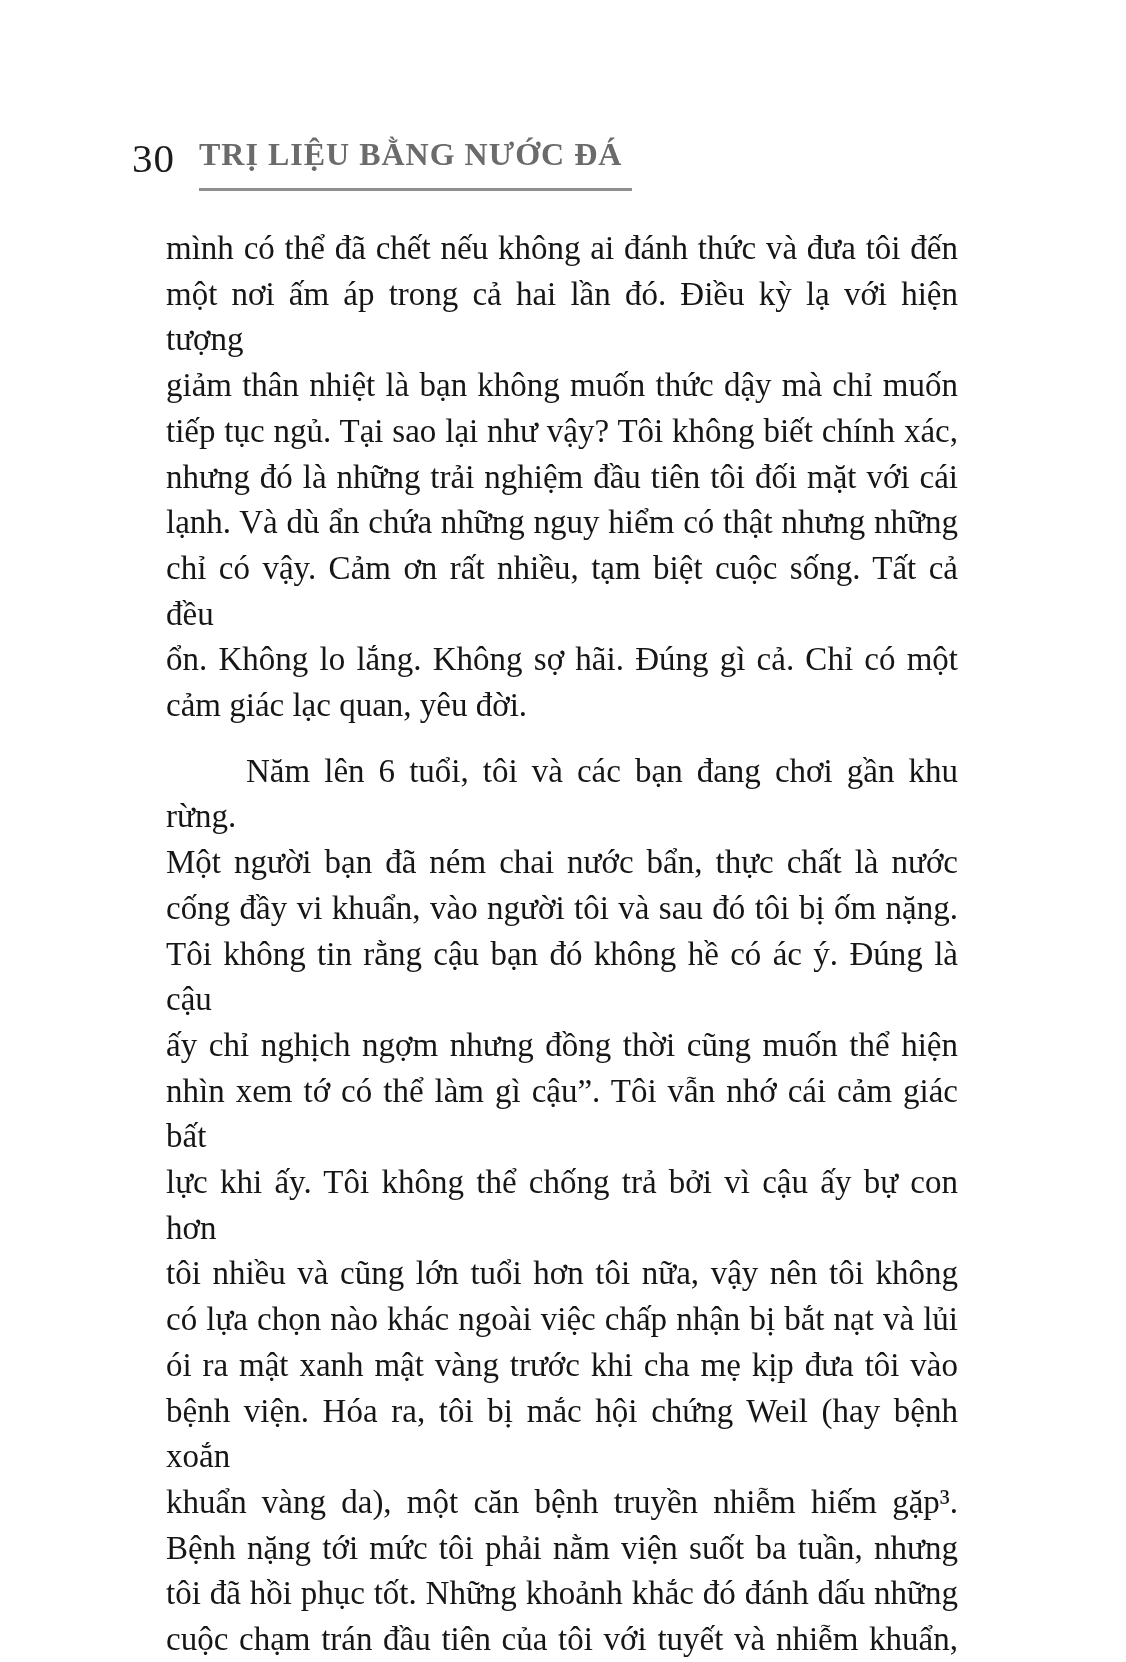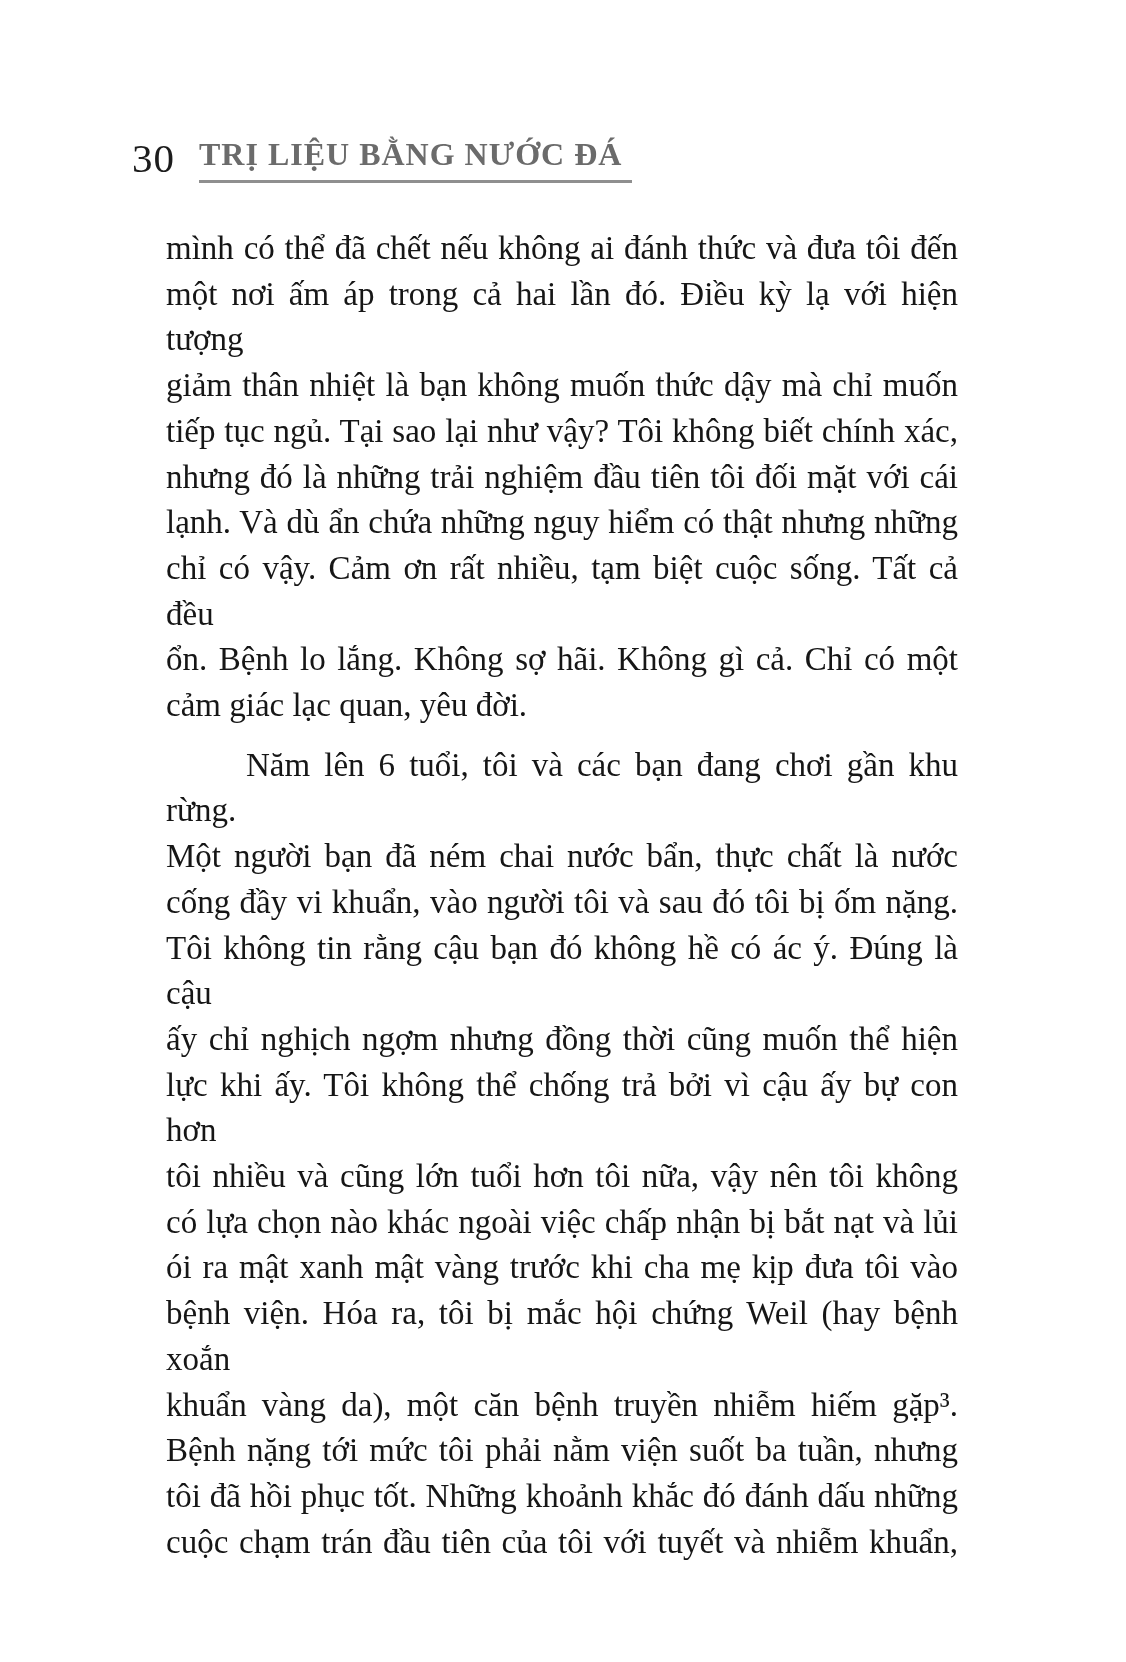--- a/index.html
+++ b/index.html
@@ -34,31 +34,31 @@
     letter-spacing:1px;
   }
   .title{
     margin-left:24px;
     font-size:32px;
     line-height:1;
     font-weight:bold;
     letter-spacing:1px;
     color:var(--title-color);
     border-bottom:3px solid var(--underline-color);
-    padding-bottom:10px;
+    padding-bottom:18px;
     padding-right:10px;
     white-space:nowrap;
   }
   .content{
     position:absolute;
     top:226px;left:166px;
     width:792px;
     color:var(--text-color);
   }
-  .para + .para{margin-top:14px;}
+  .para + .para{margin-top:20px;}
   .line{
     font-size:33px;
     line-height:45.7px;
     text-align:justify;
     text-align-last:justify;
     -moz-text-align-last:justify;
     overflow:hidden;
   }
   .line.last{
     text-align-last:left;
@@ -76,29 +76,30 @@
   </header>
   <main class="content">
       <div class="para">
         <div class="line">mình có thể đã chết nếu không ai đánh thức và đưa tôi đến</div>
         <div class="line">một nơi ấm áp trong cả hai lần đó. Điều kỳ lạ với hiện tượng</div>
         <div class="line">giảm thân nhiệt là bạn không muốn thức dậy mà chỉ muốn</div>
         <div class="line">tiếp tục ngủ. Tại sao lại như vậy? Tôi không biết chính xác,</div>
         <div class="line">nhưng đó là những trải nghiệm đầu tiên tôi đối mặt với cái</div>
         <div class="line">lạnh. Và dù ẩn chứa những nguy hiểm có thật nhưng những</div>
         <div class="line">chỉ có vậy. Cảm ơn rất nhiều, tạm biệt cuộc sống. Tất cả đều</div>
-        <div class="line">ổn. Bệnh lo lắng. Không sợ hãi. Không gì cả. Chỉ có một</div>
+        <div class="line">ổn. Không lo lắng. Không sợ hãi. Đúng gì cả. Chỉ có một</div>
         <div class="line last">cảm giác lạc quan, yêu đời.</div>
       </div>
       <div class="para">
         <div class="line indent">Năm lên 6 tuổi, tôi và các bạn đang chơi gần khu rừng.</div>
         <div class="line">Một người bạn đã ném chai nước bẩn, thực chất là nước</div>
         <div class="line">cống đầy vi khuẩn, vào người tôi và sau đó tôi bị ốm nặng.</div>
         <div class="line">Tôi không tin rằng cậu bạn đó không hề có ác ý. Đúng là cậu</div>
         <div class="line">ấy chỉ nghịch ngợm nhưng đồng thời cũng muốn thể hiện</div>
+        <div class="line">nhìn xem tớ có thể làm gì cậu”. Tôi vẫn nhớ cái cảm giác bất</div>
         <div class="line">lực khi ấy. Tôi không thể chống trả bởi vì cậu ấy bự con hơn</div>
         <div class="line">tôi nhiều và cũng lớn tuổi hơn tôi nữa, vậy nên tôi không</div>
         <div class="line">có lựa chọn nào khác ngoài việc chấp nhận bị bắt nạt và lủi</div>
         <div class="line">ói ra mật xanh mật vàng trước khi cha mẹ kịp đưa tôi vào</div>
         <div class="line">bệnh viện. Hóa ra, tôi bị mắc hội chứng Weil (hay bệnh xoắn</div>
         <div class="line">khuẩn vàng da), một căn bệnh truyền nhiễm hiếm gặp³.</div>
         <div class="line">Bệnh nặng tới mức tôi phải nằm viện suốt ba tuần, nhưng</div>
         <div class="line">tôi đã hồi phục tốt. Những khoảnh khắc đó đánh dấu những</div>
         <div class="line">cuộc chạm trán đầu tiên của tôi với tuyết và nhiễm khuẩn,</div>
       </div>

